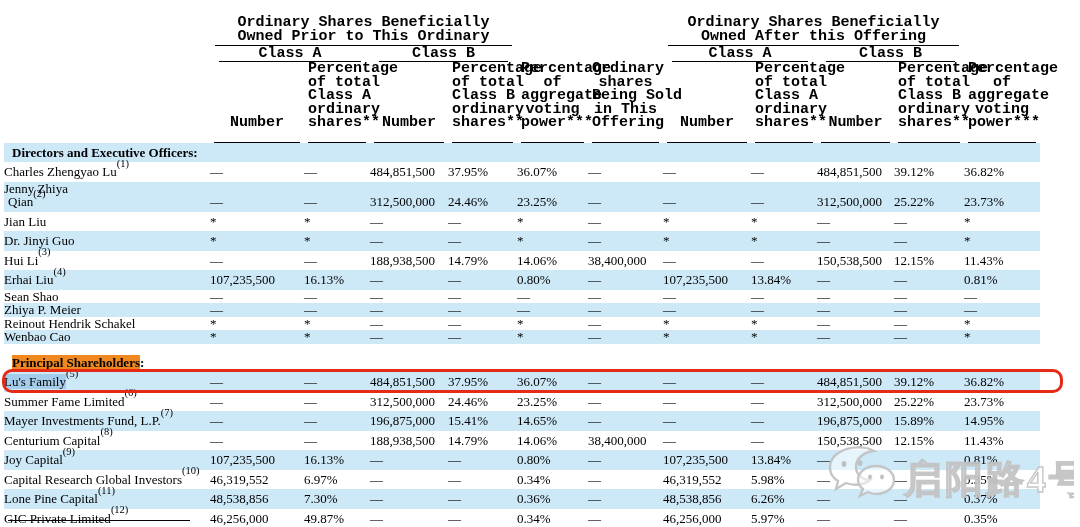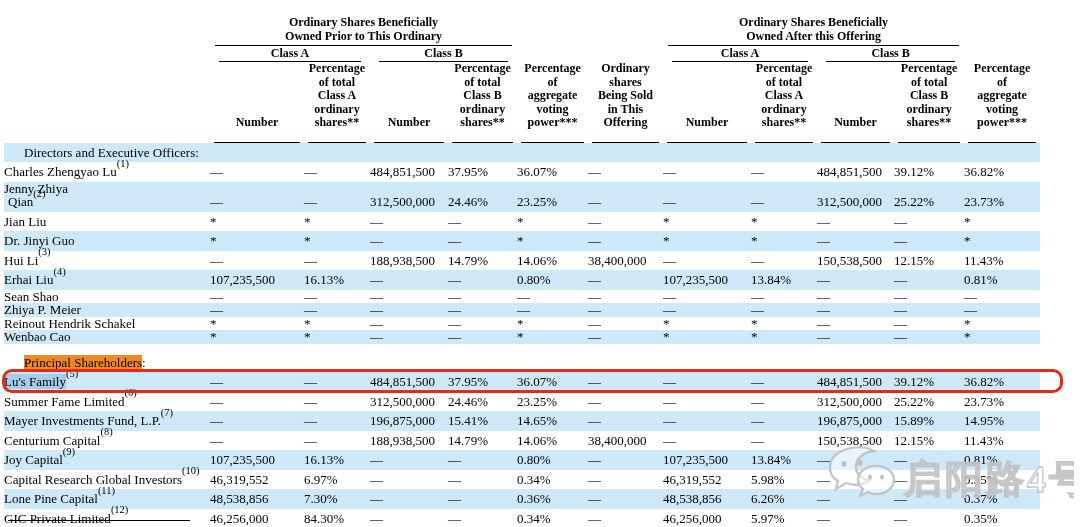--- a/index.html
+++ b/index.html
@@ -1,33 +1,33 @@
 <!DOCTYPE html>
 <html style="--stripe: #cde8f7; --orange: #f0871f; --select: #a4cceb; --red: #e52a17;"><head>
 <meta charset="utf-8">
 <style>
   html,body{margin:0;padding:0;}
   body{width:1080px;height:527px;background:#fff;overflow:hidden;
        font-family:"Liberation Serif","DejaVu Serif",serif;color:#000;}
   .doc{position:relative;width:1080px;height:527px;}
   table{border-collapse:collapse;table-layout:fixed;width:1036px;margin-left:4px;}
   td,th{padding:0;font-size:13px;line-height:13.5px;white-space:nowrap;overflow:visible;}
-  thead th{font-weight:bold;font-size:12px;}
+  thead th{font-weight:bold;font-size:15px;font-family:Liberation Mono, monospace;}
   .grp-title{text-align:center;vertical-align:bottom;}
   .grp-title .uline{border-bottom:1.6px solid #000;padding-bottom:2px;margin:0 5px;}
   .cls-cell{text-align:center;vertical-align:bottom;}
   .cls-cell .uline{border-bottom:1.6px solid #000;padding-bottom:1px;margin:0 9px;}
   .colh{vertical-align:bottom;text-align:center;}
   .colh .uline{border-bottom:1.6px solid #000;padding-bottom:12px;margin:0 4px;}
   tr.blue{background:var(--stripe);}
   tr.r19{height:19.5px;}
   tr.r13{height:13.5px;}
   tr.dbl{height:26px;}
   tr.dbl td{vertical-align:bottom;padding-bottom:3px;}
-  tr.section td{font-weight:normal;text-align:left;padding-left:20px;}
+  tr.section td{font-weight:bold;text-align:left;padding-left:8px;}
   tr.spacer{height:9px;background:#fff;}
   sup.fn{font-size:10.5px;position:relative;top:-4px;line-height:0;}
   .pre-line{display:block;}
   .indent{padding-left:4px;}
   .hl-orange{background:var(--orange);}
   .hl-select{background:var(--select);margin-top:20px;}
   #redbox{position:absolute;border:3.5px solid var(--red);border-radius:10px;
           pointer-events:none;background:transparent;}
   #footrule{position:absolute;left:8px;width:182px;border-top:1.6px solid #000;height:0;}
   #watermark{position:absolute;left:826px;top:444px;width:248px;height:62px;opacity:.92;}
@@ -370,21 +370,21 @@
           <td class="val">—</td>
           <td class="val">48,538,856</td>
           <td class="val">6.26%</td>
           <td class="val">—</td>
           <td class="val">—</td>
           <td class="val">0.37%</td>
         </tr>
         <tr class="r19">
           <td class="lbl"><span>GIC Private Limited</span><sup class="fn">(12)</sup></td>
           <td class="val">46,256,000</td>
-          <td class="val">84.30%</td>
+          <td class="val">49.87%</td>
           <td class="val">—</td>
           <td class="val">—</td>
           <td class="val">0.34%</td>
           <td class="val">—</td>
           <td class="val">46,256,000</td>
           <td class="val">5.97%</td>
           <td class="val">—</td>
           <td class="val">—</td>
           <td class="val">0.35%</td>
         </tr>

